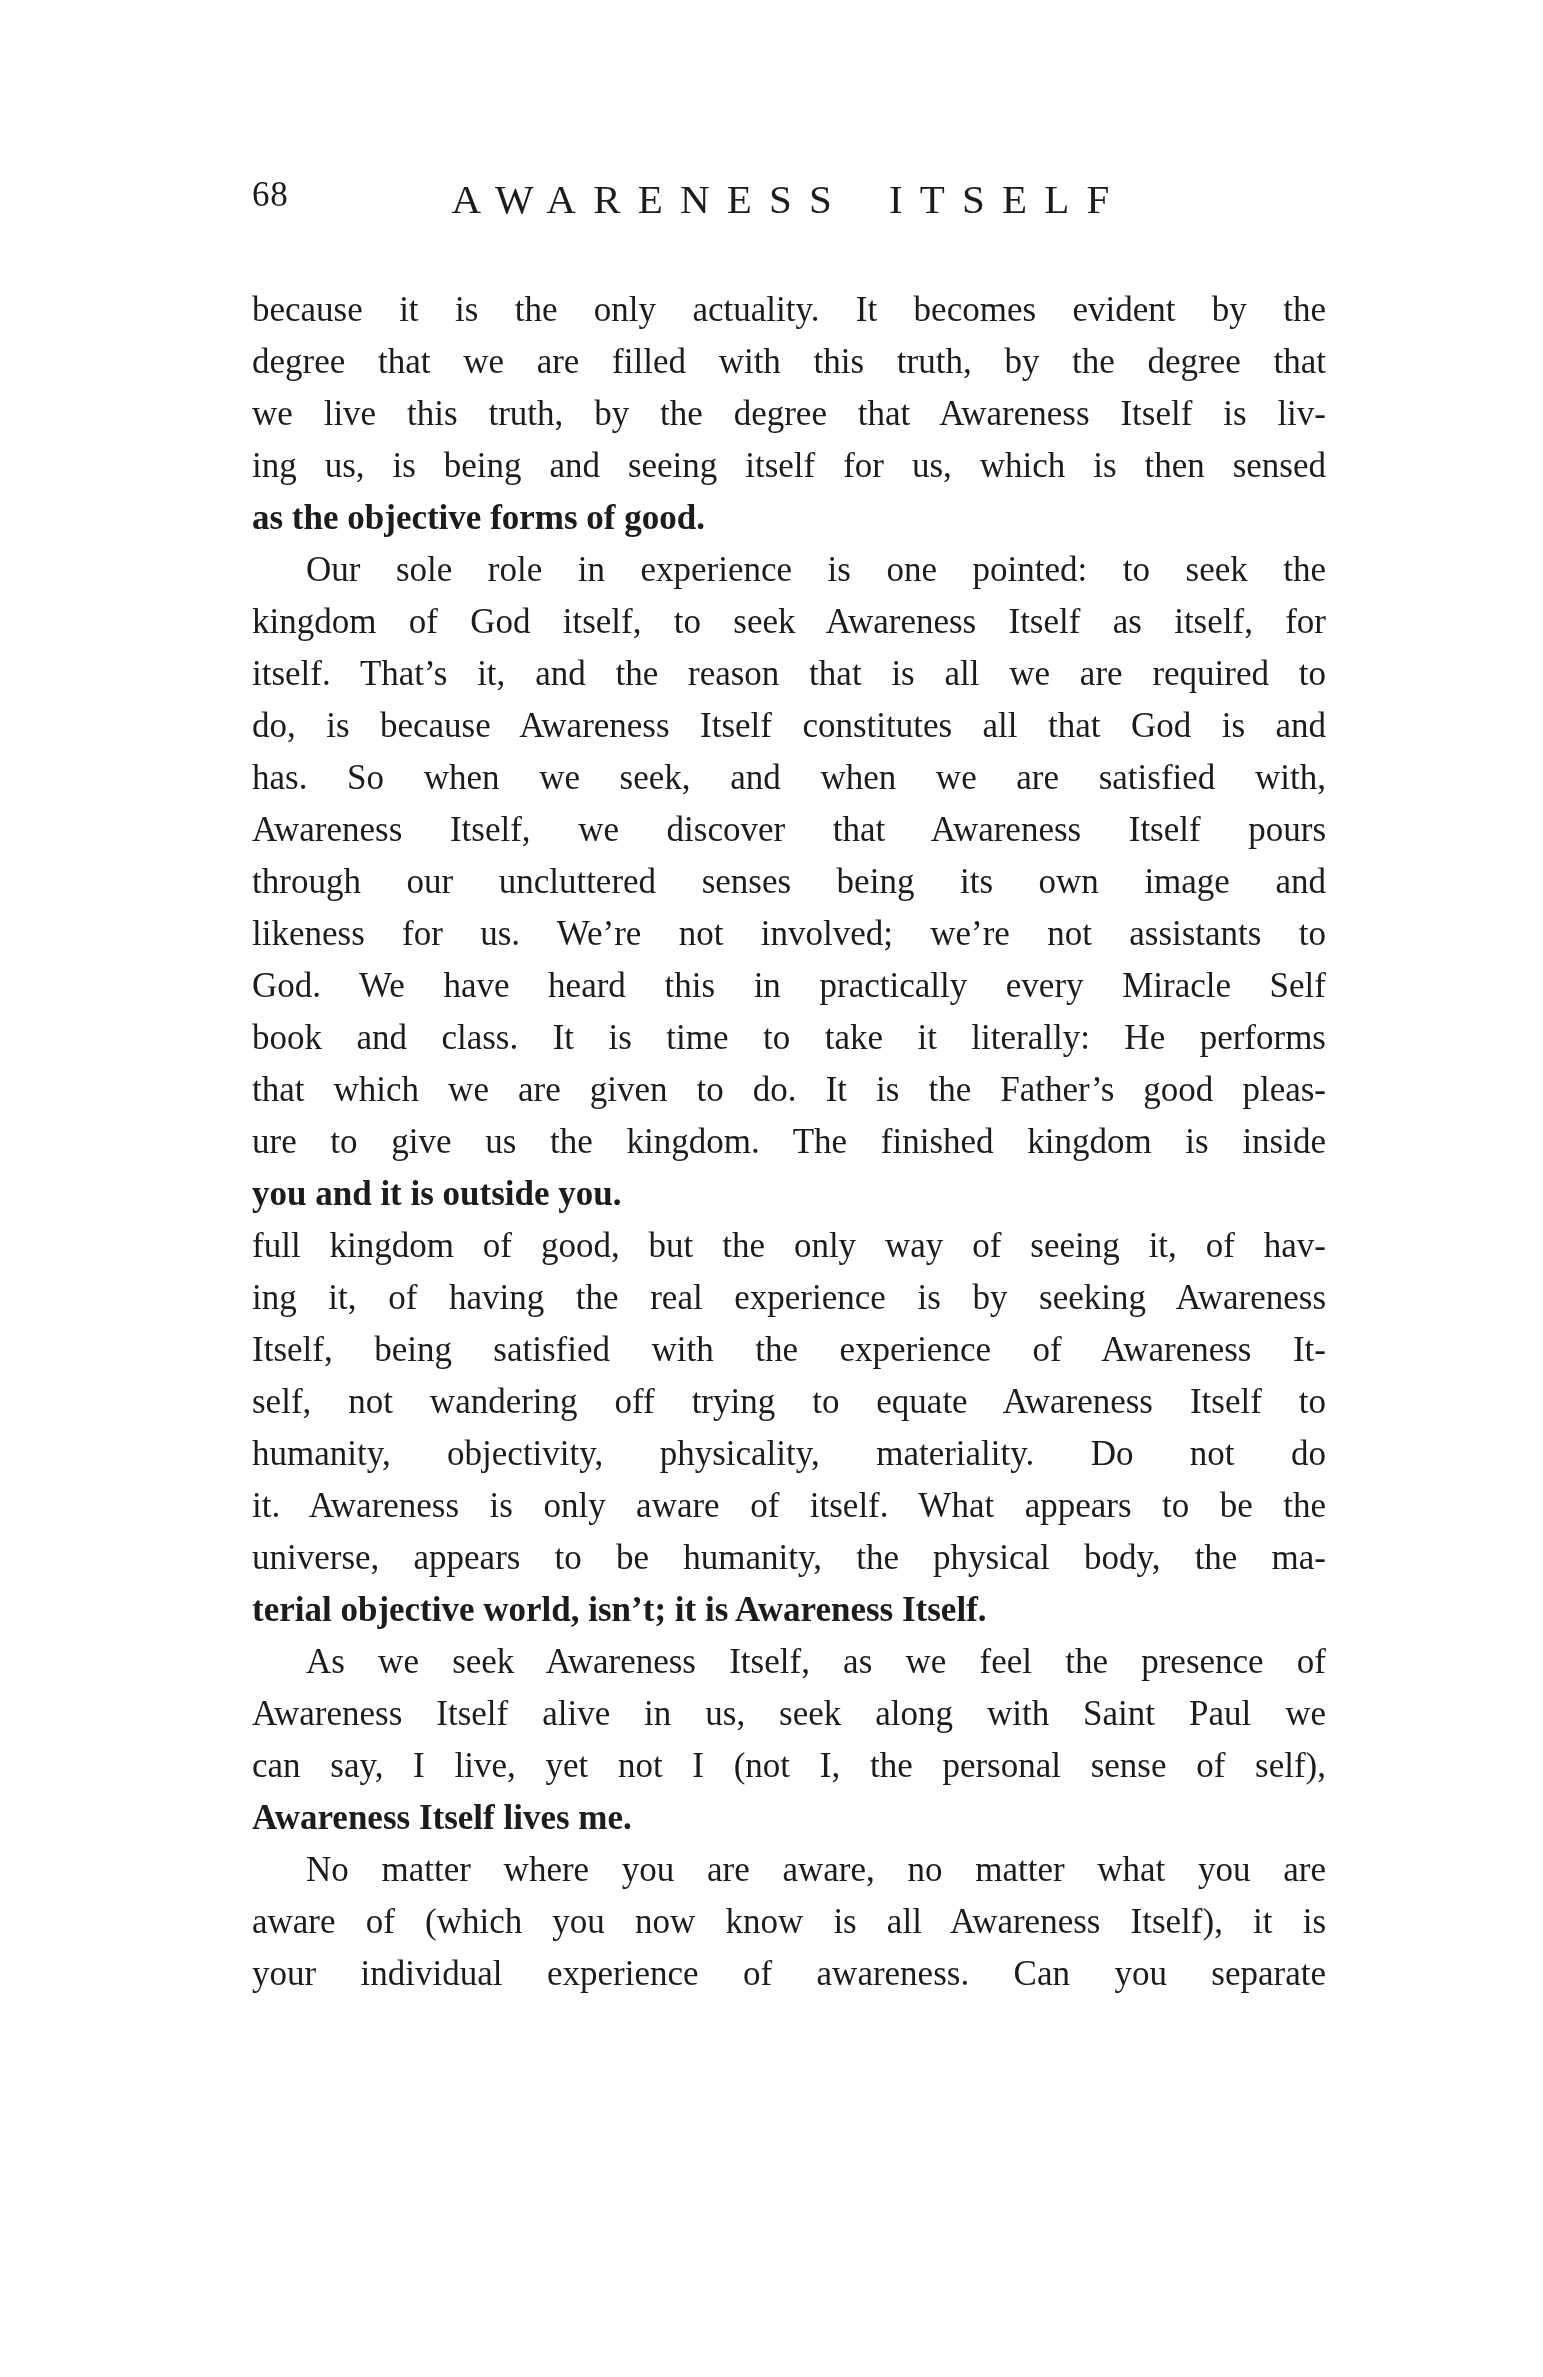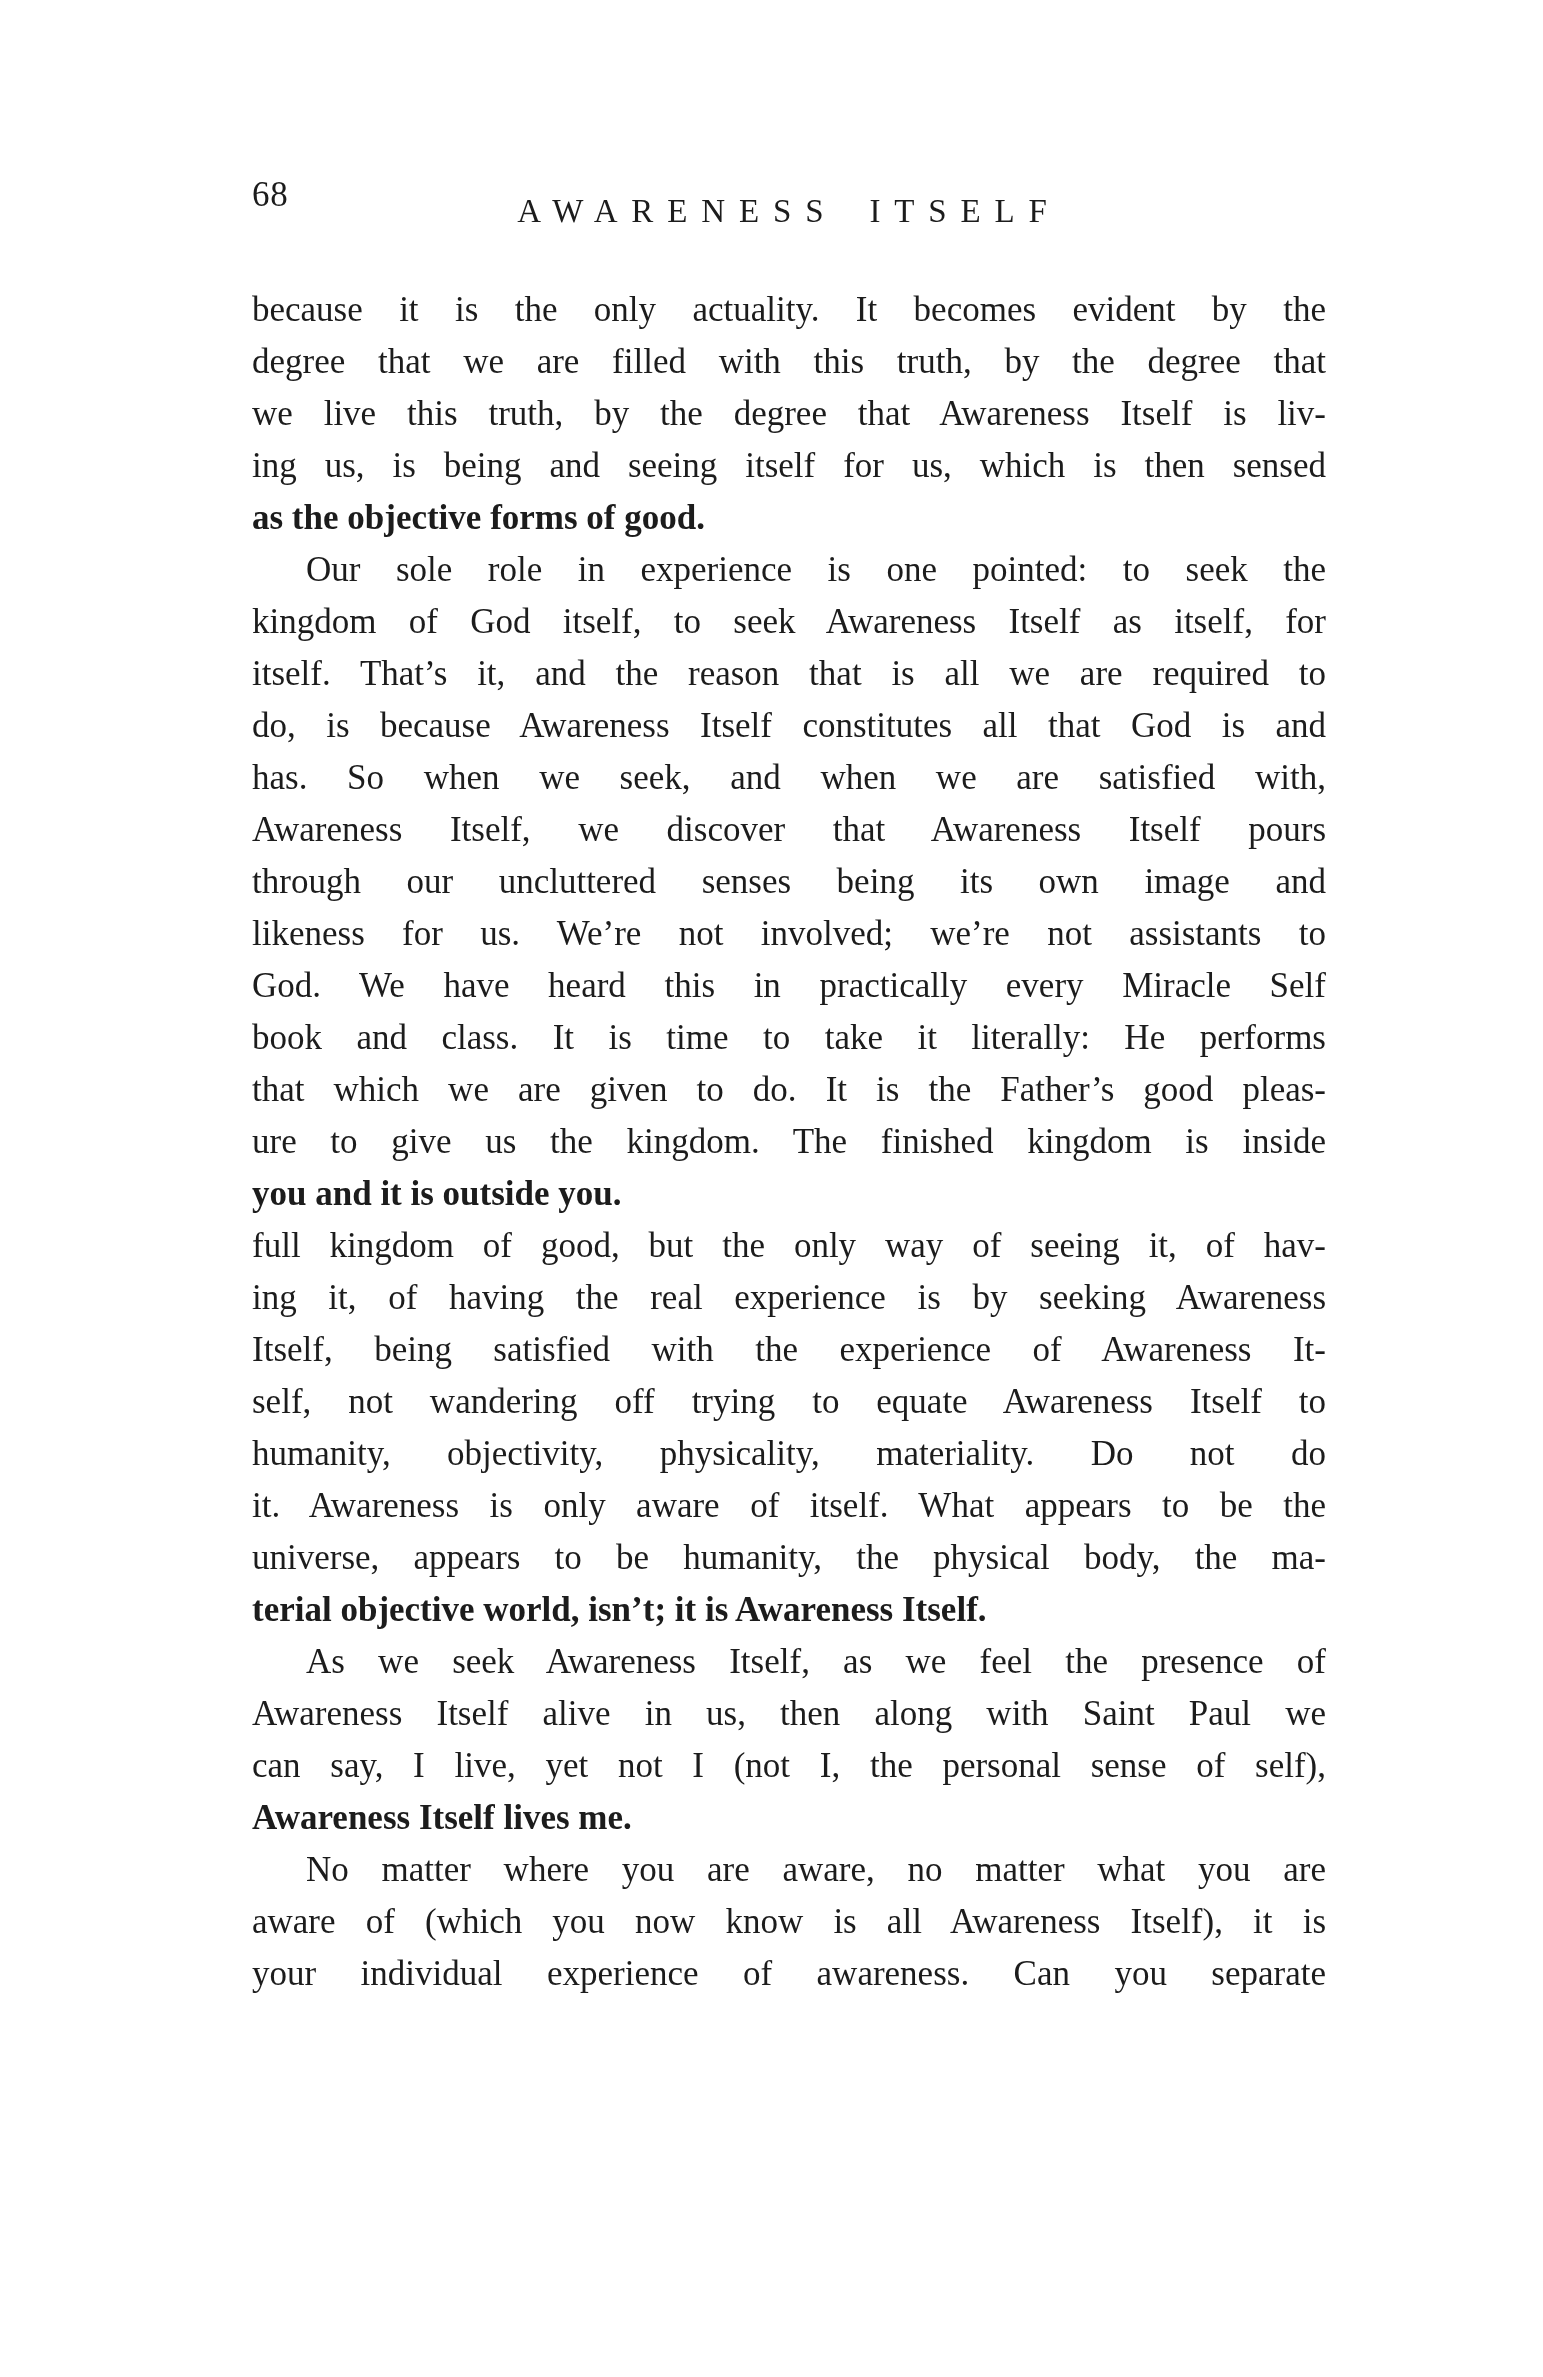--- a/index.html
+++ b/index.html
@@ -25,23 +25,23 @@
     position: absolute;
     left: 0;
     top: 0;
     font-size: 35px;
     line-height: 38px;
     letter-spacing: 0.02em;
   }
   .head-title {
     position: absolute;
     left: 50%;
-    top: 16px;
+    top: 4px;
     transform: translateX(-50%);
-    font-size: 33px;
+    font-size: 41px;
     line-height: 38px;
     letter-spacing: 0.42em;
     word-spacing: 0.30em;
     white-space: nowrap;
   }
   .body-text {
     position: absolute;
     top: 284px;
     left: 252px;
     width: 1074px;
@@ -99,21 +99,21 @@
         <div class="line"><span class="run">ing it, of having the real experience is by seeking Awareness</span></div>
         <div class="line"><span class="run">Itself, being satisfied with the experience of Awareness It-</span></div>
         <div class="line"><span class="run">self, not wandering off trying to equate Awareness Itself to</span></div>
         <div class="line"><span class="run">humanity, objectivity, physicality, materiality. Do not do</span></div>
         <div class="line"><span class="run">it. Awareness is only aware of itself. What </span><span class="run italic">appears to be</span><span class="run"> the</span></div>
         <div class="line"><span class="run">universe, </span><span class="run italic">appears to be</span><span class="run"> humanity, the physical body, the ma-</span></div>
         <div class="line para-end"><span class="run">terial objective world, isn’t; it is Awareness Itself.</span></div>
       </div>
       <div class="paragraph">
         <div class="line indent"><span class="run">As we seek Awareness Itself, as we feel the presence of</span></div>
-        <div class="line"><span class="run">Awareness Itself alive in us, then along with Saint Paul we</span></div>
+        <div class="line"><span class="run">Awareness Itself alive in us, seek along with Saint Paul we</span></div>
         <div class="line"><span class="run">can say, I live, yet not I (not I, the personal sense of self),</span></div>
         <div class="line para-end"><span class="run">Awareness Itself lives me.</span></div>
       </div>
       <div class="paragraph">
         <div class="line indent"><span class="run">No matter </span><span class="run italic">where</span><span class="run"> you are aware, no matter what you are</span></div>
         <div class="line"><span class="run">aware </span><span class="run italic">of</span><span class="run"> (which you now know is all Awareness Itself), it is</span></div>
         <div class="line"><span class="run">your individual experience of awareness. Can you separate</span></div>
       </div>
     </div>
 </div>

